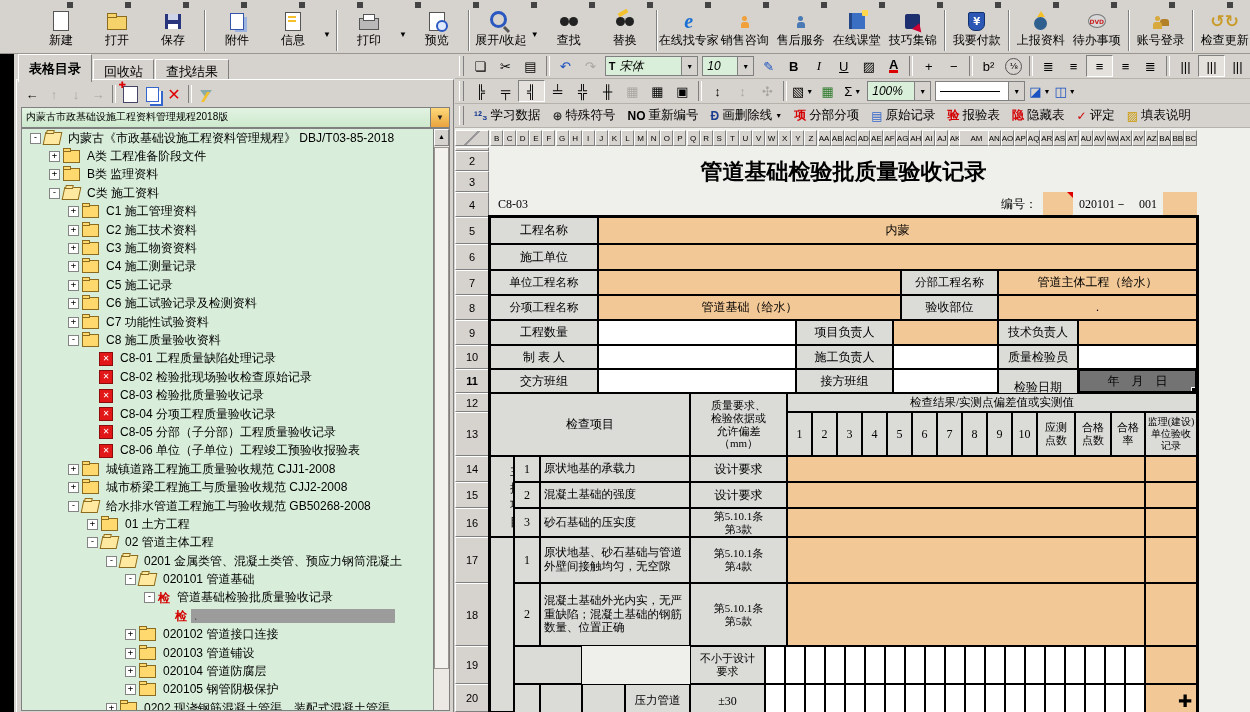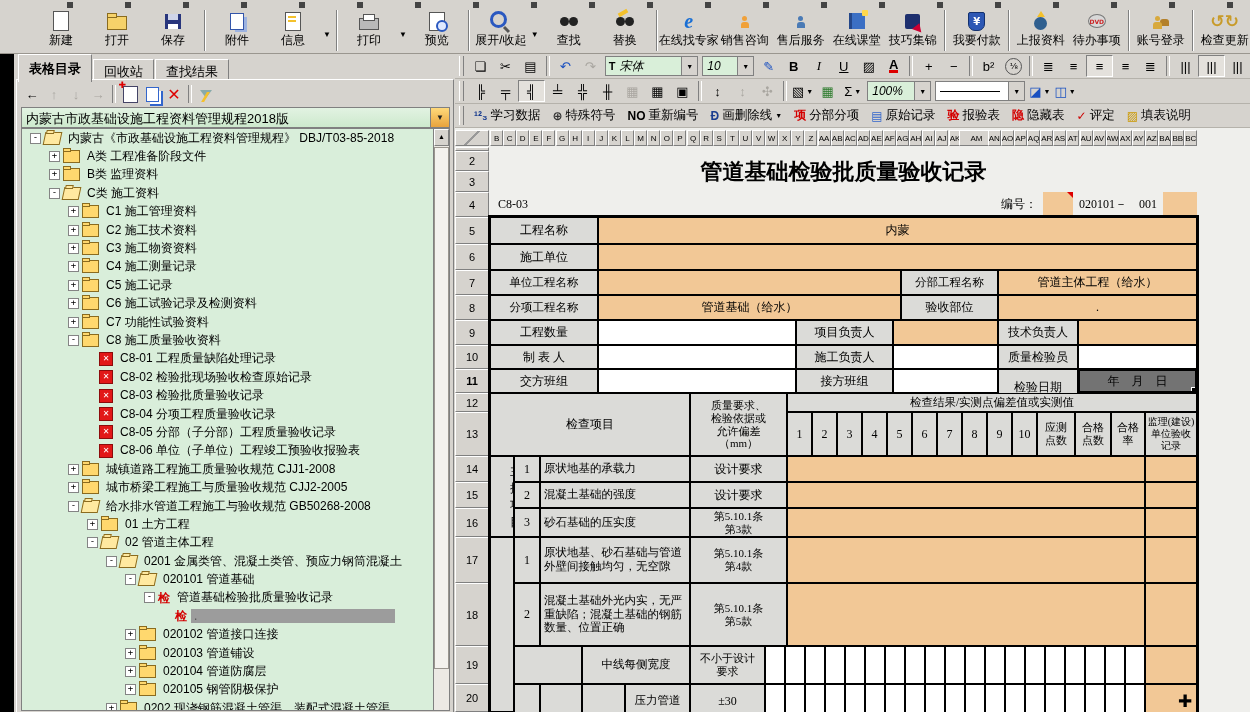--- a/index.html
+++ b/index.html
@@ -63,21 +63,21 @@
   #ltb{position:absolute;left:4px;top:3px;height:22px;display:flex;align-items:center;}
   .sbtn{width:22px;height:20px;display:flex;align-items:center;justify-content:center;font-size:13px;}
   .dis{color:#a9a6a0;}
   .i-newtbl{width:13px;height:15px;background:#fff;border:1px solid #446;position:relative;}
   .i-newtbl::before{content:"✚";position:absolute;left:-5px;top:-7px;color:#d00;font-size:9px;font-weight:bold;}
   .i-copy2{width:11px;height:13px;background:#fff;border:1px solid #36c;box-shadow:3px 3px 0 -1px #fff,4px 4px 0 0 #36c;}
   .i-delx{color:#d00;font-size:16px;font-weight:bold;}
   .i-funnel{width:0;height:0;border-left:6px solid transparent;border-right:6px solid transparent;border-top:8px solid #8aa;position:relative;}
   .i-funnel::after{content:"";position:absolute;left:-2px;top:-6px;width:3px;height:10px;background:#f4c12c;transform:skewX(-30deg);}
   #treesel{position:absolute;left:4px;top:27px;width:427px;height:19px;display:flex;border:1px solid #808080;background:linear-gradient(#e2f3e2,#cde9cd);}
-  #treesel .txt{flex:1;font-size:13px;padding:2px 4px;white-space:nowrap;overflow:hidden;}
+  #treesel .txt{flex:1;font-size:10px;padding:2px 4px;white-space:nowrap;overflow:hidden;}
   #treesel .btn{width:18px;background:linear-gradient(#ffd97a,#e8a33d);border-left:1px solid #808080;display:flex;align-items:center;justify-content:center;font-size:8px;color:#222;}
   #tree{position:absolute;left:4px;top:48px;width:427px;height:581px;background:#d9eeda;border:1px solid #808080;overflow:hidden;}
   .tnode{height:18.4px;display:flex;align-items:center;white-space:nowrap;font-size:12px;}
   .expbox{width:9px;height:9px;border:1px solid #848484;background:#fff;font:9px/7px "DejaVu Sans Mono",monospace;text-align:center;margin-right:3px;flex:none;}
   .tico{flex:none;margin-right:4px;position:relative;}
   .tico-folder{width:15px;height:11px;background:#ffd86e;border:1px solid #8a6b1f;}
   .tico-folder::before{content:"";position:absolute;left:-1px;top:-3px;width:6px;height:2px;background:#ffd86e;border:1px solid #8a6b1f;}
   .tico-folderopen{width:15px;height:11px;background:#ffe9a0;border:1px solid #8a6b1f;transform:skewX(-12deg);}
   .tico-folderopen::before{content:"";position:absolute;left:0;top:-3px;width:6px;height:2px;background:#ffe9a0;border:1px solid #8a6b1f;}
   .tico-redx{width:12px;height:12px;background:#e21818;border:1px solid #8d0b0b;color:#fff;font:bold 8px/12px "DejaVu Sans",sans-serif;text-align:center;}
@@ -395,21 +395,21 @@
               <span class="tlabel">C8-06 单位（子单位）工程竣工预验收报验表</span>
             </div>
             <div class="tnode" style="padding-left: 46px;">
               <span class="expbox">+</span>
               <span class="tico tico-folder"></span>
               <span class="tlabel">城镇道路工程施工质量验收规范 CJJ1-2008</span>
             </div>
             <div class="tnode" style="padding-left: 46px;">
               <span class="expbox">+</span>
               <span class="tico tico-folder"></span>
-              <span class="tlabel">城市桥梁工程施工与质量验收规范 CJJ2-2005</span>
+              <span class="tlabel">城市桥梁工程施工与质量验收规范 CJJ2-2008</span>
             </div>
             <div class="tnode" style="padding-left: 46px;">
               <span class="expbox">-</span>
               <span class="tico tico-folderopen"></span>
               <span class="tlabel">给水排水管道工程施工与验收规范 GB50268-2008</span>
             </div>
             <div class="tnode" style="padding-left: 65px;">
               <span class="expbox">+</span>
               <span class="tico tico-folder"></span>
               <span class="tlabel">01 土方工程</span>
@@ -893,21 +893,20 @@
     <div class="c org" style="left:690px;top:409px;width:52px;height:46px;"></div>
 
     <div class="c lab" style="left:59px;top:455px;width:26px;height:63px;">2</div>
     <div class="c lab leftal" style="left:85px;top:455px;width:150px;height:63px;font-size:11.5px;">混凝土基础外光内实，无严重缺陷；混凝土基础的钢筋数量、位置正确</div>
     <div class="c lab" style="left:235px;top:455px;width:97px;height:63px;font-size:11px;">第5.10.1条
 第5款</div>
     <div class="c org" style="left:332px;top:455px;width:358px;height:63px;"></div>
     <div class="c org" style="left:690px;top:455px;width:52px;height:63px;"></div>
 
     <div class="c lab" style="left:59px;top:518px;width:68px;height:38px;"></div>
-    <div class="c lab" style="left:127px;top:518px;width:108px;height:38px;font-size:11.5px;">中线每侧宽度</div>
     <div class="c lab" style="left:235px;top:518px;width:75px;height:38px;font-size:11px;">不小于设计
 要求</div>
     <div id="whites19">
         <div class="c wht" style="left: 310px; top: 518px; width: 20px; height: 38px;"></div>
         <div class="c wht" style="left: 330px; top: 518px; width: 20px; height: 38px;"></div>
         <div class="c wht" style="left: 350px; top: 518px; width: 20px; height: 38px;"></div>
         <div class="c wht" style="left: 370px; top: 518px; width: 20px; height: 38px;"></div>
         <div class="c wht" style="left: 390px; top: 518px; width: 20px; height: 38px;"></div>
         <div class="c wht" style="left: 410px; top: 518px; width: 20px; height: 38px;"></div>
         <div class="c wht" style="left: 430px; top: 518px; width: 20px; height: 38px;"></div>

